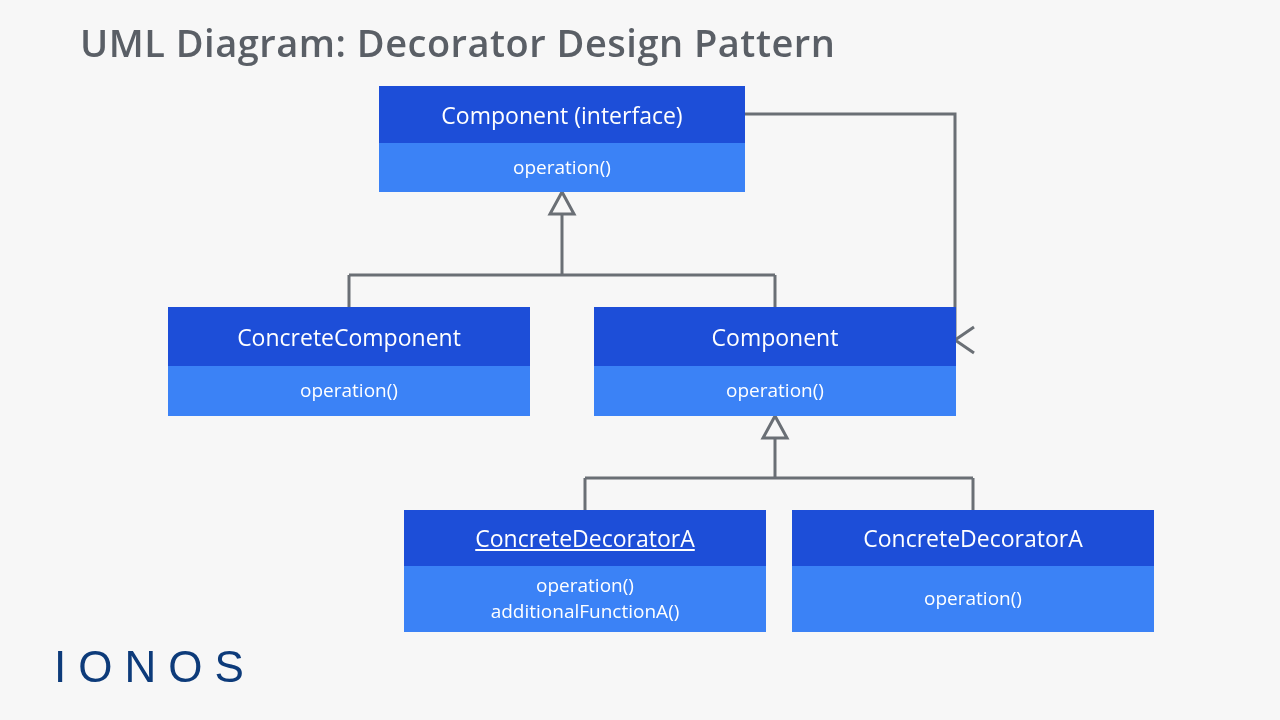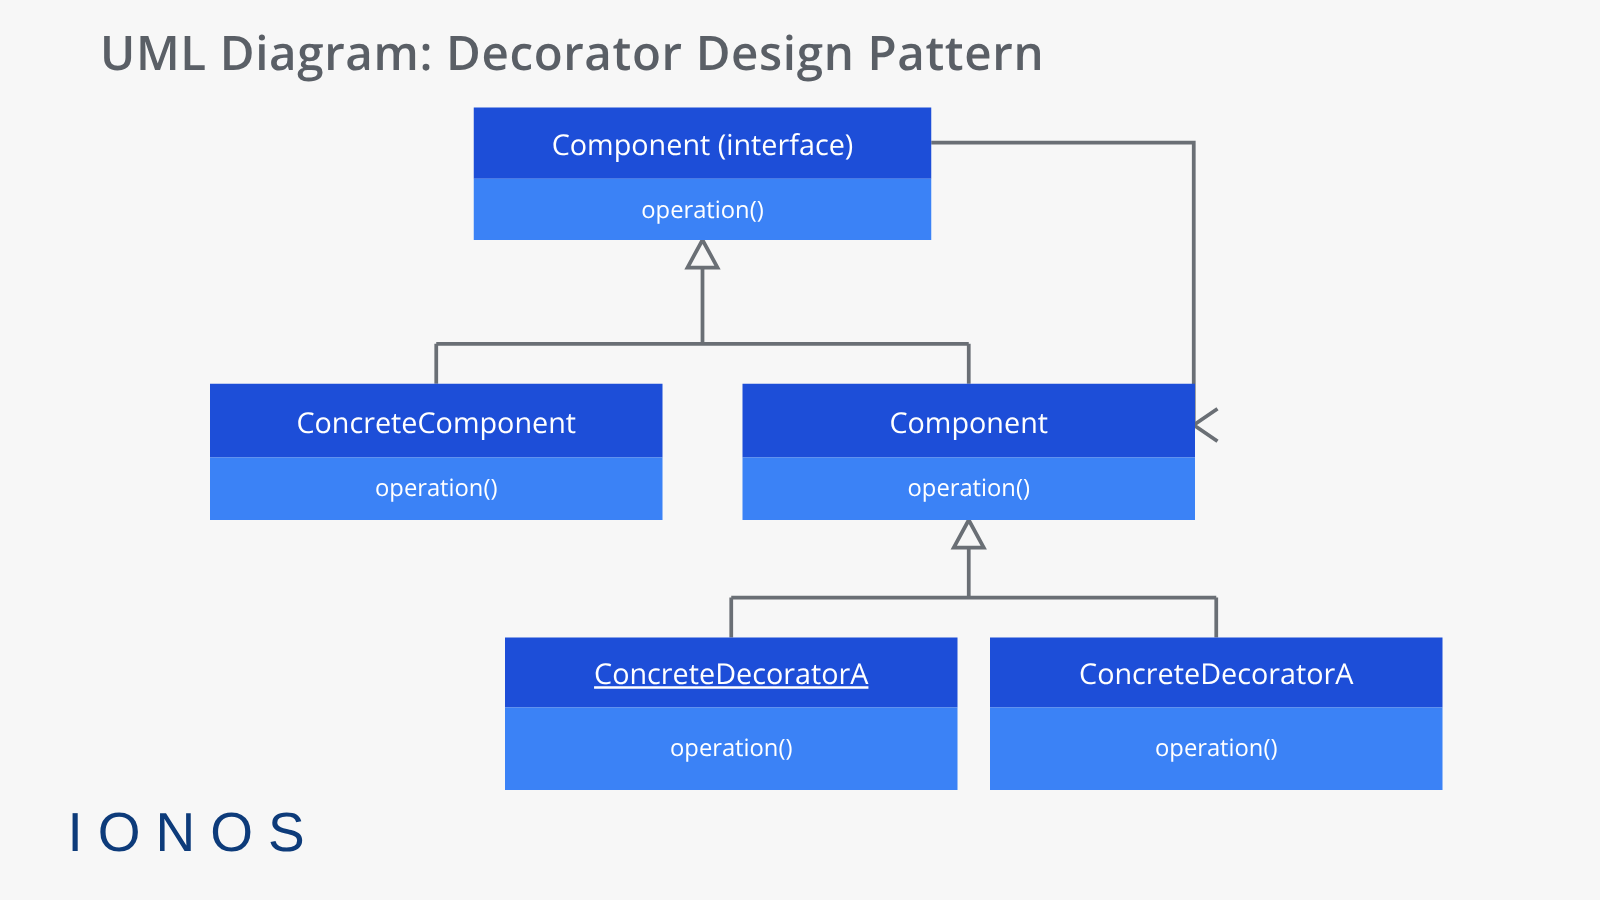--- a/index.html
+++ b/index.html
@@ -128,20 +128,21 @@
     <div class="uml-head" style="height:59px;">Component</div>
     <div class="uml-body" style="height:50px;">
       <span>operation()</span>
     </div>
   </div>
 
   <div class="uml-box" style="left:404px; top:510px; width:362px;">
     <div class="uml-head" style="height:56px;text-decoration:underline;">ConcreteDecoratorA</div>
     <div class="uml-body" style="height:66px;">
       <span>operation()</span>
+      <span>additionalFunctionA()</span>
     </div>
   </div>
 
   <div class="uml-box" style="left:792px; top:510px; width:362px;">
     <div class="uml-head" style="height:56px;">ConcreteDecoratorA</div>
     <div class="uml-body" style="height:66px;">
       <span>operation()</span>
     </div>
   </div>
 

